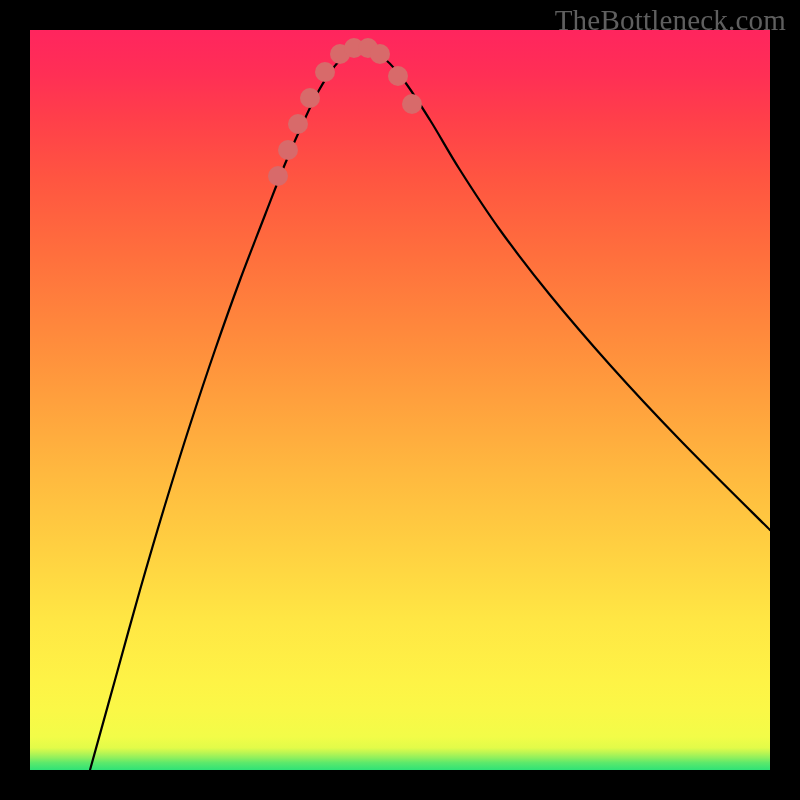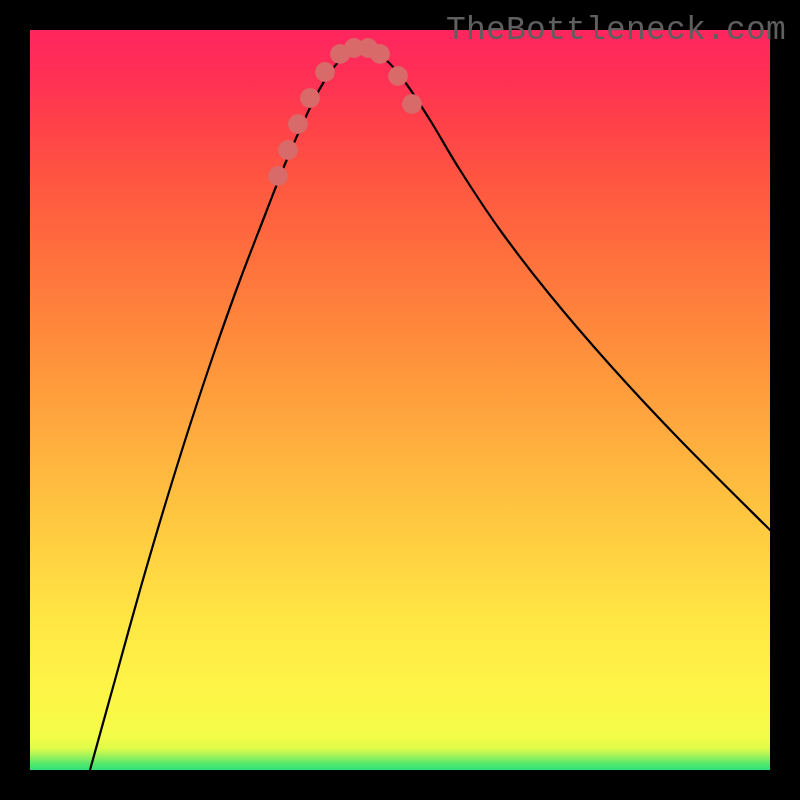--- a/index.html
+++ b/index.html
@@ -7,26 +7,25 @@
   .container {
     position: relative;
     width: 800px;
     height: 800px;
     background: #000;
   }
   .watermark {
     position: absolute;
     top: 4px;
     right: 14px;
-    font-family: Liberation Mono, monospace;
-    font-size: 33px;
+    font-family: Liberation Serif, serif;
+    font-size: 29px;
     color: #5f5f5f;
     letter-spacing: 0.2px;
     z-index: 10;
-    margin-top: 8px;
   }
   .plot-area {
     position: absolute;
     left: 30px;
     top: 30px;
     width: 740px;
     height: 740px;
   }
   .gradient-bg {
     position: absolute;

